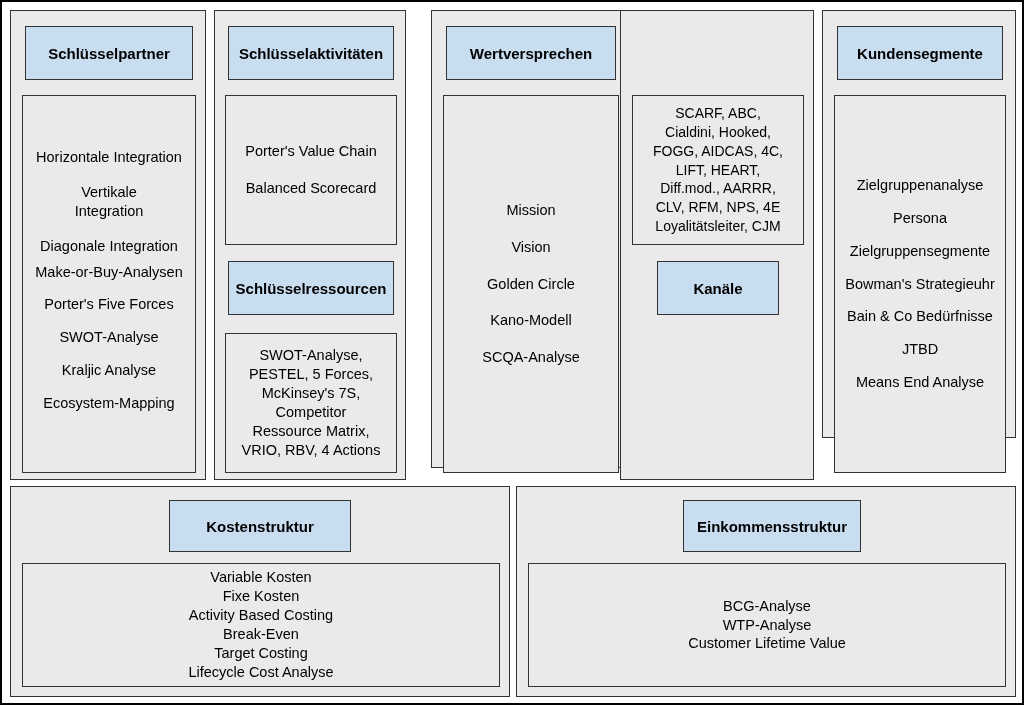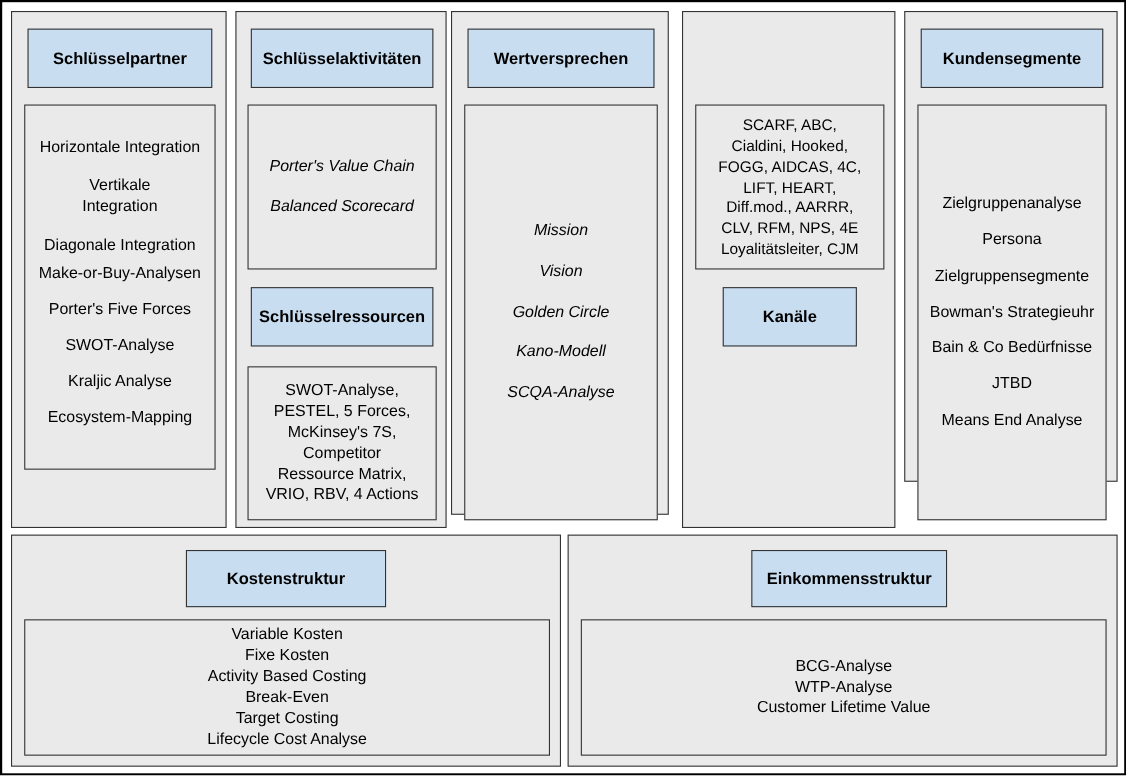--- a/index.html
+++ b/index.html
@@ -55,45 +55,44 @@
     line-height: 1.3;
   }
   .panel.spaced .line {
     margin: 7px 0;
   }
   .panel.tight .line {
     margin: 0;
   }
   .panel.loose .line {
     margin: 9px 0;
-    font-style: italic;
   }
 
   
   #col-partners   { left: 8px;   top: 8px;   width: 196px; height: 470px; }
   #col-activities { left: 212px; top: 8px;   width: 192px; height: 470px; }
-  #col-value      { left: 408px; top: 8px;   width: 198px; height: 458px; }
+  #col-value      { left: 429px; top: 8px;   width: 198px; height: 458px; }
   #col-relations  { left: 618px; top: 8px;   width: 194px; height: 470px; }
   #col-segments   { left: 820px; top: 8px;   width: 194px; height: 428px; }
   #col-cost       { left: 8px;   top: 484px; width: 500px; height: 211px; }
   #col-revenue    { left: 514px; top: 484px; width: 500px; height: 211px; }
 
   
   .hdr-partners   { position: absolute; left: 14px; top: 15px;  width: 168px; height: 54px; }
   .hdr-activities { position: absolute; left: 13px; top: 15px;  width: 166px; height: 54px; }
   .hdr-value      { position: absolute; left: 14px; top: 15px;  width: 170px; height: 54px; }
   .hdr-relations  { position: absolute; left: 14px; top: 15px;  width: 166px; height: 54px; }
   .hdr-segments   { position: absolute; left: 14px; top: 15px;  width: 166px; height: 54px; }
   .hdr-resources  { position: absolute; left: 13px; top: 250px; width: 166px; height: 54px; }
   .hdr-channels   { position: absolute; left: 36px; top: 250px; width: 122px; height: 54px; }
   .hdr-cost       { position: absolute; left: 158px; top: 13px; width: 182px; height: 52px; }
   .hdr-revenue    { position: absolute; left: 166px; top: 13px; width: 178px; height: 52px; }
 
   
-  .pnl-partners   { position: absolute; left: 11px; top: 84px;  width: 174px; height: 332px; }
+  .pnl-partners   { position: absolute; left: 11px; top: 84px;  width: 174px; height: 378px; }
   .pnl-activities { position: absolute; left: 10px; top: 84px;  width: 172px; height: 150px; }
   .pnl-resources  { position: absolute; left: 10px; top: 322px; width: 172px; height: 140px; }
   .pnl-value      { position: absolute; left: 11px; top: 84px;  width: 176px; height: 378px; }
   .pnl-relations  { position: absolute; left: 11px; top: 84px;  width: 172px; height: 150px; }
   .pnl-channels   { position: absolute; left: 11px; top: 322px; width: 172px; height: 140px; }
   .pnl-segments   { position: absolute; left: 11px; top: 84px;  width: 172px; height: 378px; }
   .pnl-cost       { position: absolute; left: 11px; top: 76px;  width: 478px; height: 124px; }
   .pnl-revenue    { position: absolute; left: 11px; top: 76px;  width: 478px; height: 124px; }
 
   .relations-panel { font-size: 14px; }

